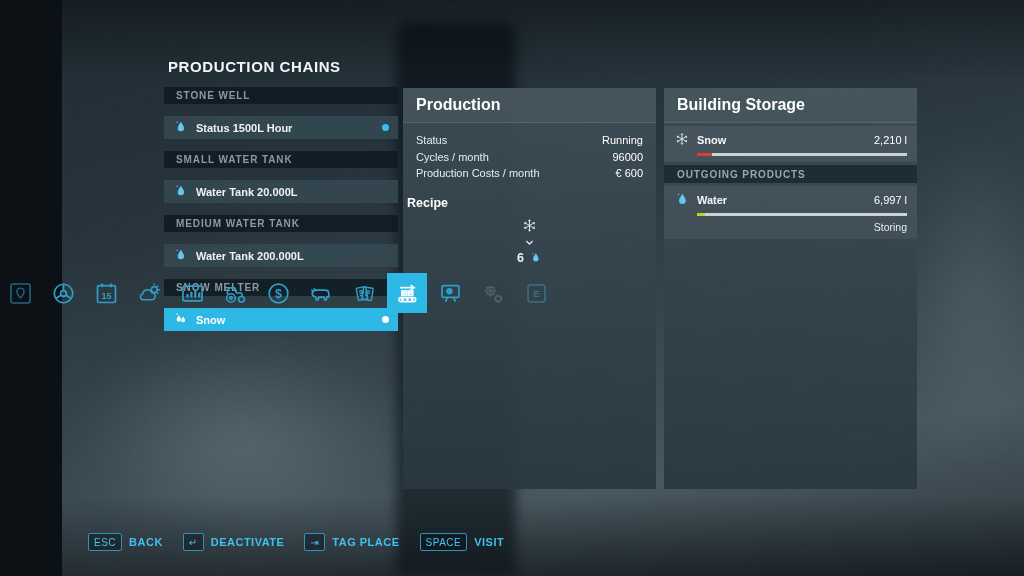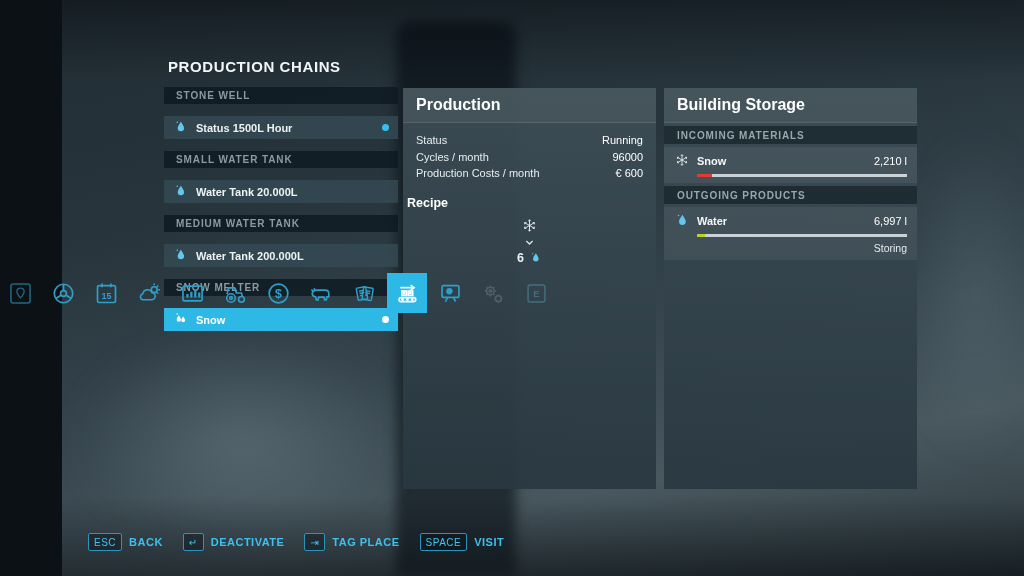--- a/index.html
+++ b/index.html
@@ -302,21 +302,20 @@
               </svg>
             </span>
         </div>
       </div>
     </div>
   </section>
 
   <section class="panel storage-panel">
     <div class="panel-title">Building Storage</div>
     <div id="storage-body">
-        <div class="storage-strip">INCOMING MATERIALS</div>
         <div class="storage-row">
       <div class="storage-row-top">
         <span><svg viewBox="0 0 24 24" fill="none" stroke="#e8f0f3" stroke-width="1.3">
                 <path d="M12 4v16M5.1 8l13.8 8M18.9 8 5.1 16"></path>
                 <path d="M12 4l-1.8 1.8M12 4l1.8 1.8M12 20l-1.8-1.8M12 20l1.8-1.8M5.1 8l2.4-.2M5.1 8l.2 2.4M18.9 16l-2.4.2M18.9 16l-.2-2.4M18.9 8l-2.4-.2M18.9 8l-.2 2.4M5.1 16l2.4.2M5.1 16l.2-2.4"></path>
               </svg></span>
         <span>Snow</span>
         <span class="val">2,210 l</span>
       </div>
       <div class="storage-bar">

